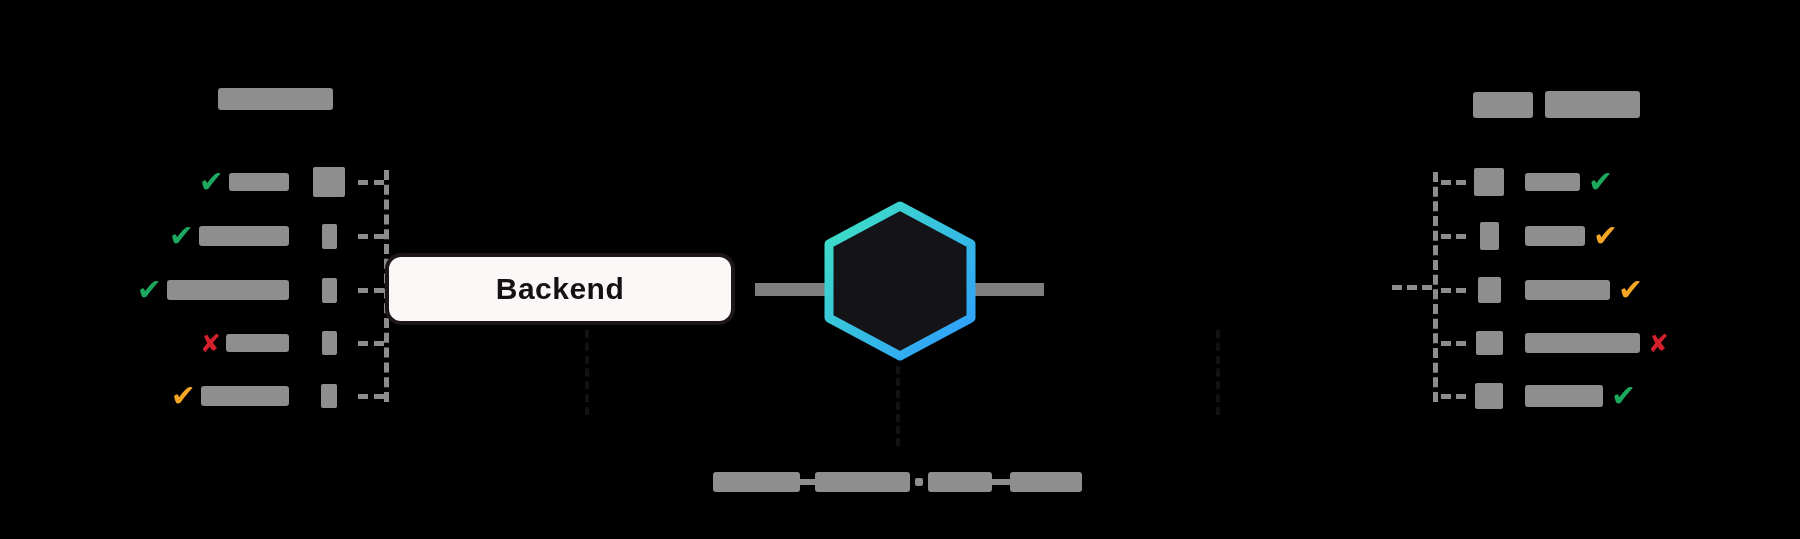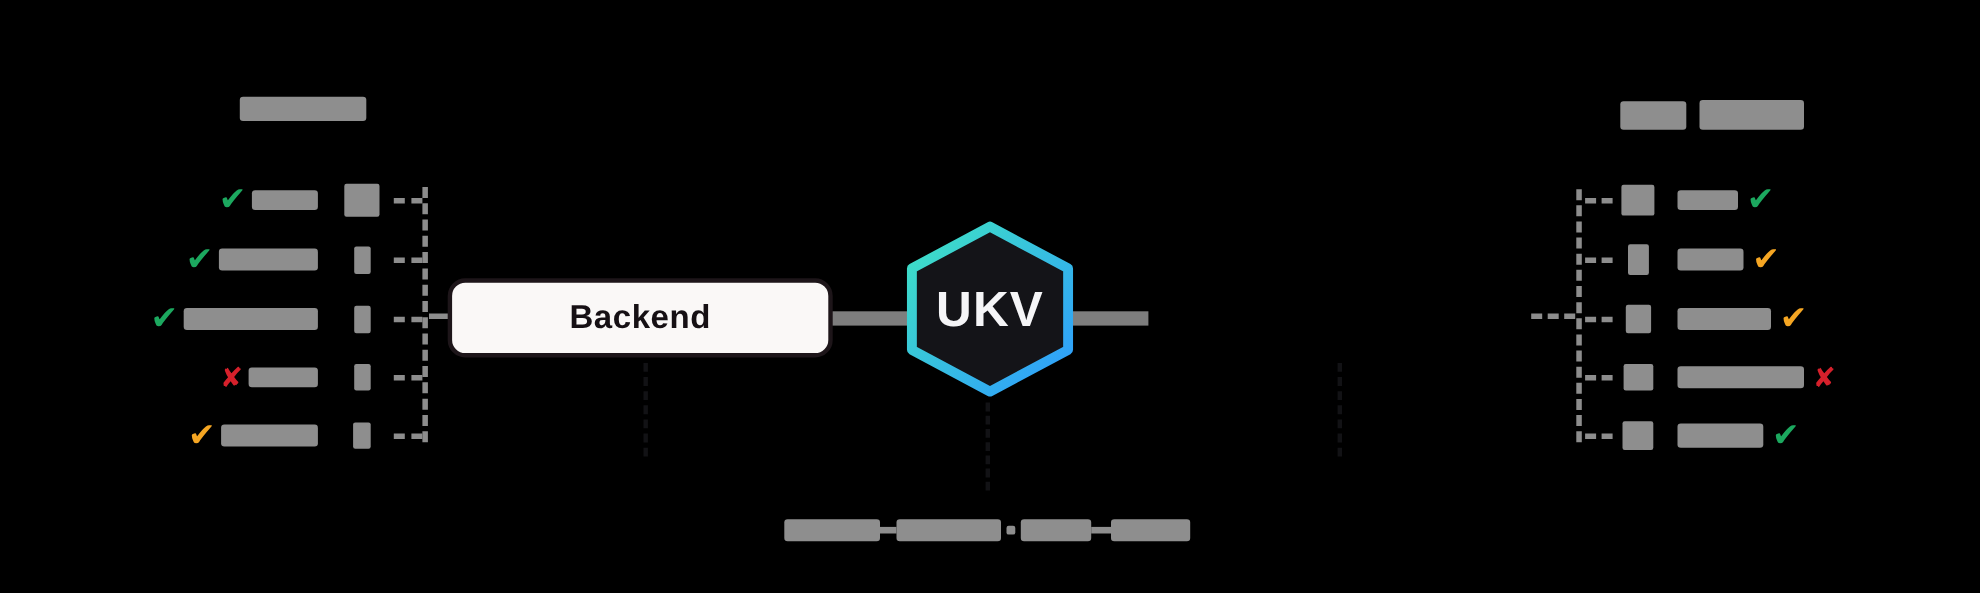--- a/index.html
+++ b/index.html
@@ -57,37 +57,36 @@
   <div class="hstub" style="left:390px; top:285px; width:18px;"></div>
   <div class="hstub" style="left:1392px; top:285px; width:40px;"></div>
 
   <div class="ghost" style="left:585px; top:330px; height:85px;"></div>
   <div class="ghost" style="left:896px; top:366px; height:80px;"></div>
   <div class="ghost" style="left:1216px; top:330px; height:85px;"></div>
 
   <div class="connector" style="left:755px; width:75px;"></div>
   <div class="connector" style="left:971px; width:73px;"></div>
 
-  <div class="node-box" style="left:407px;">
+  <div class="node-box" style="left:385px;">
     <span class="node-label">Backend</span>
   </div>
 
 
   <div id="hex-wrap">
     <svg width="156" height="162" viewBox="0 0 156 162">
       <defs>
         <linearGradient id="hexgrad" x1="0" y1="0" x2="1" y2="1">
           <stop offset="0" stop-color="#3FE3C2"></stop>
           <stop offset="1" stop-color="#2E9BFF"></stop>
         </linearGradient>
       </defs>
       <polygon points="78,6 149,44 149,118 78,156 7,118 7,44" fill="#141418" stroke="url(#hexgrad)" stroke-width="9" stroke-linejoin="round"></polygon>
     </svg>
   </div>
-  <div id="hex-label">UKV</div>
 
   <div id="rows-root">
       <div class="row" style="right: 1455px; top: 164px;">
         <span class="status-glyph" style="color: rgb(28, 168, 95); margin-right: 5px;">✔</span>
         <span class="label-block" style="width: 60px; height: 18px; margin-right: 24px;"></span>
         <span class="logo-wrap" style="width: 32px; height: 36px;">
           <span class="logo-block" style="width: 32px; height: 30px;"></span>
         </span>
       </div>
       <div class="row" style="right: 1455px; top: 218px;">

